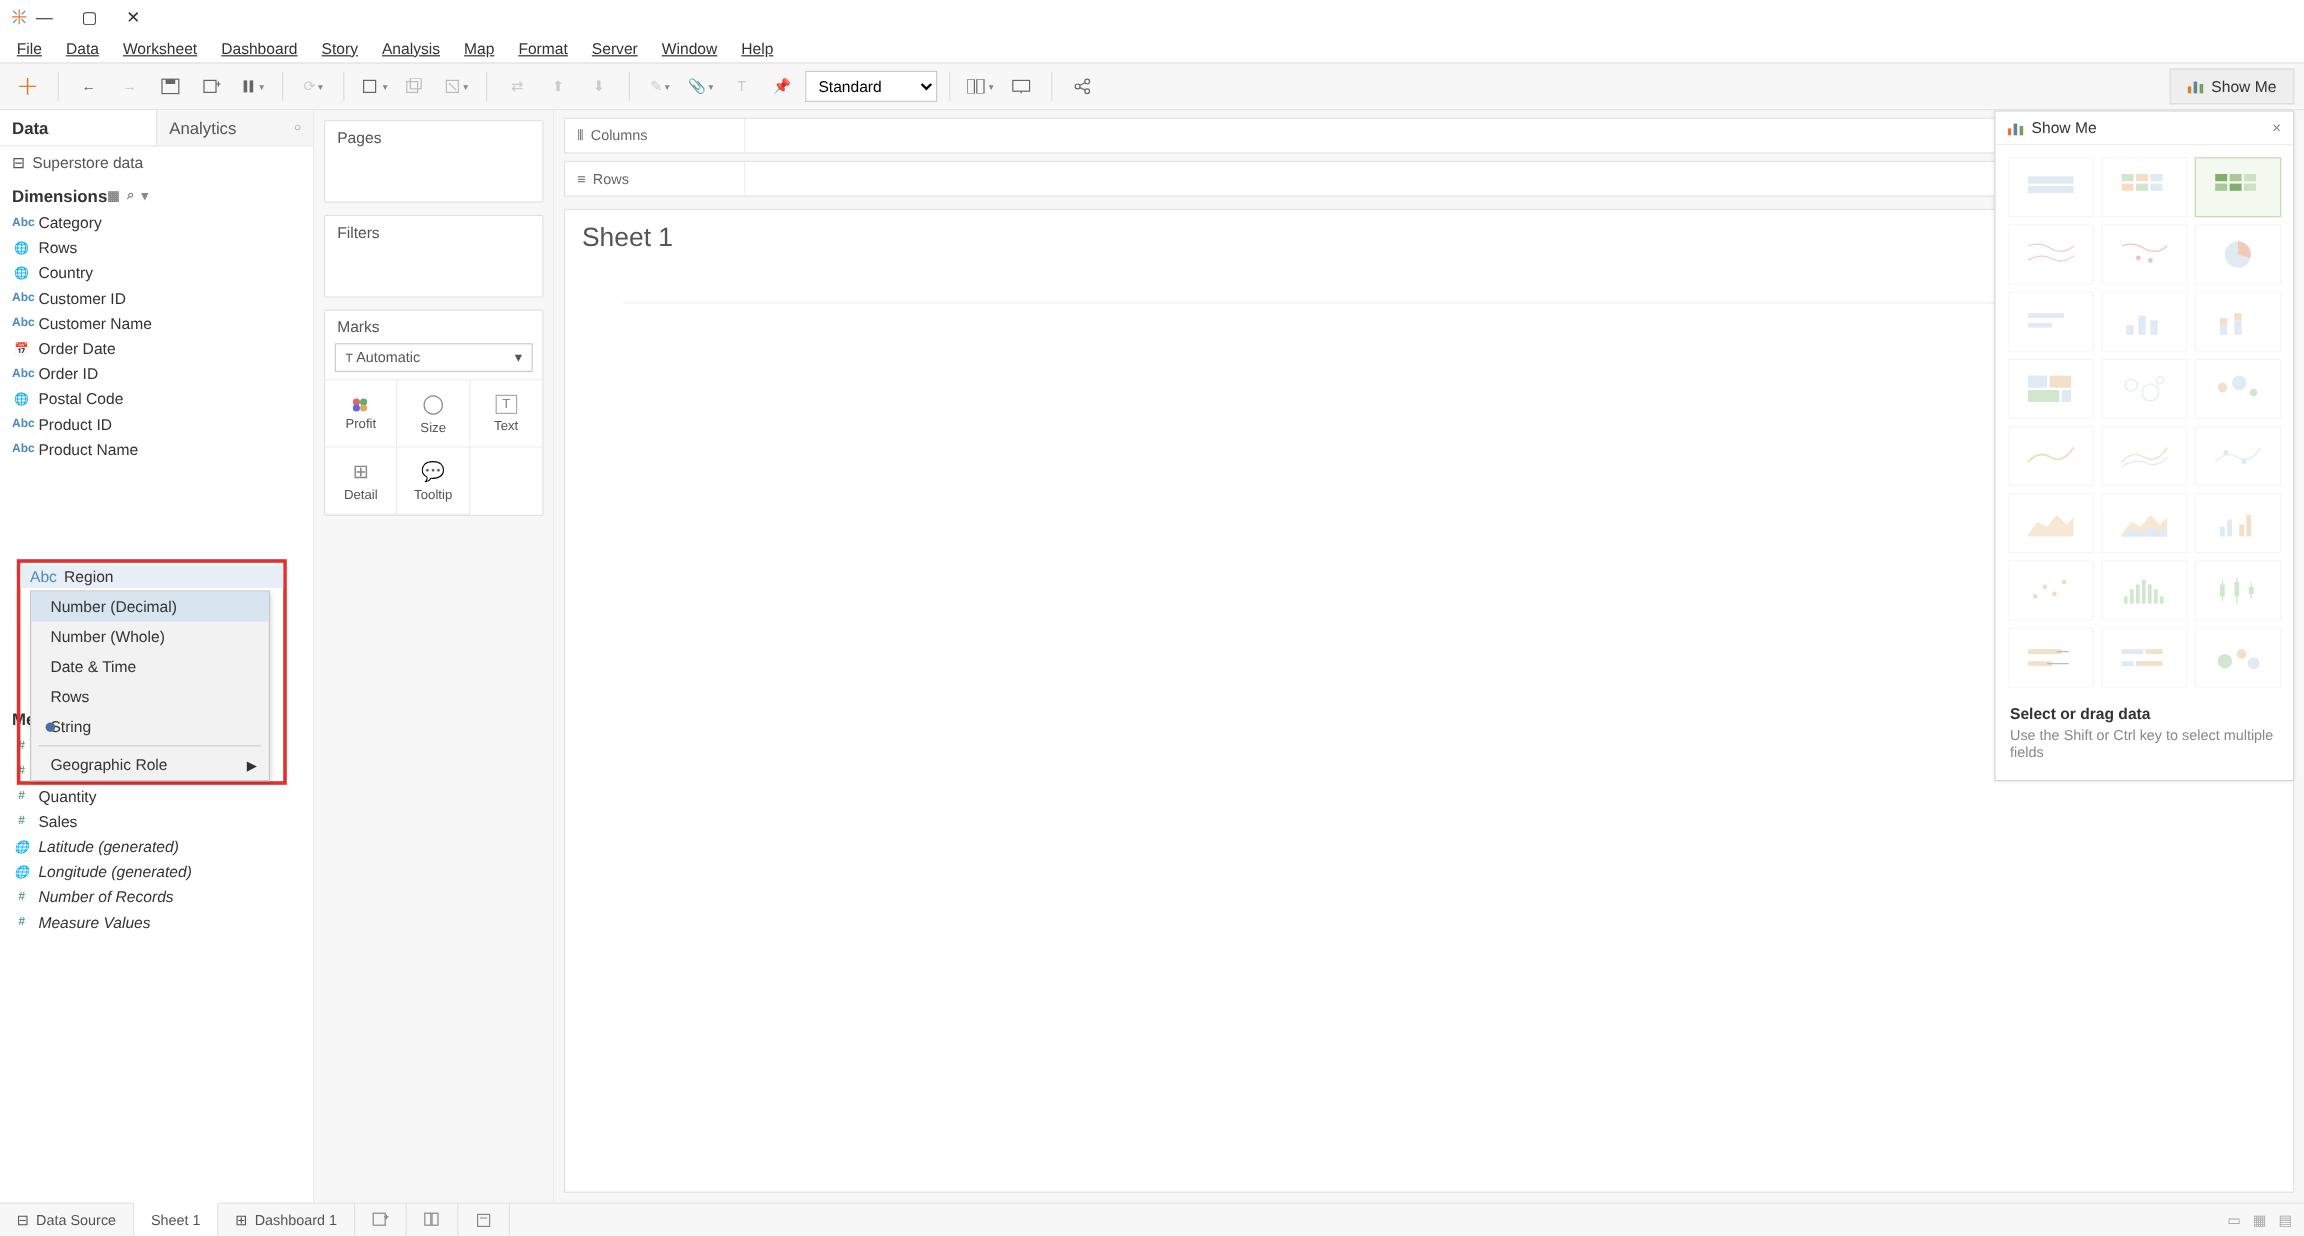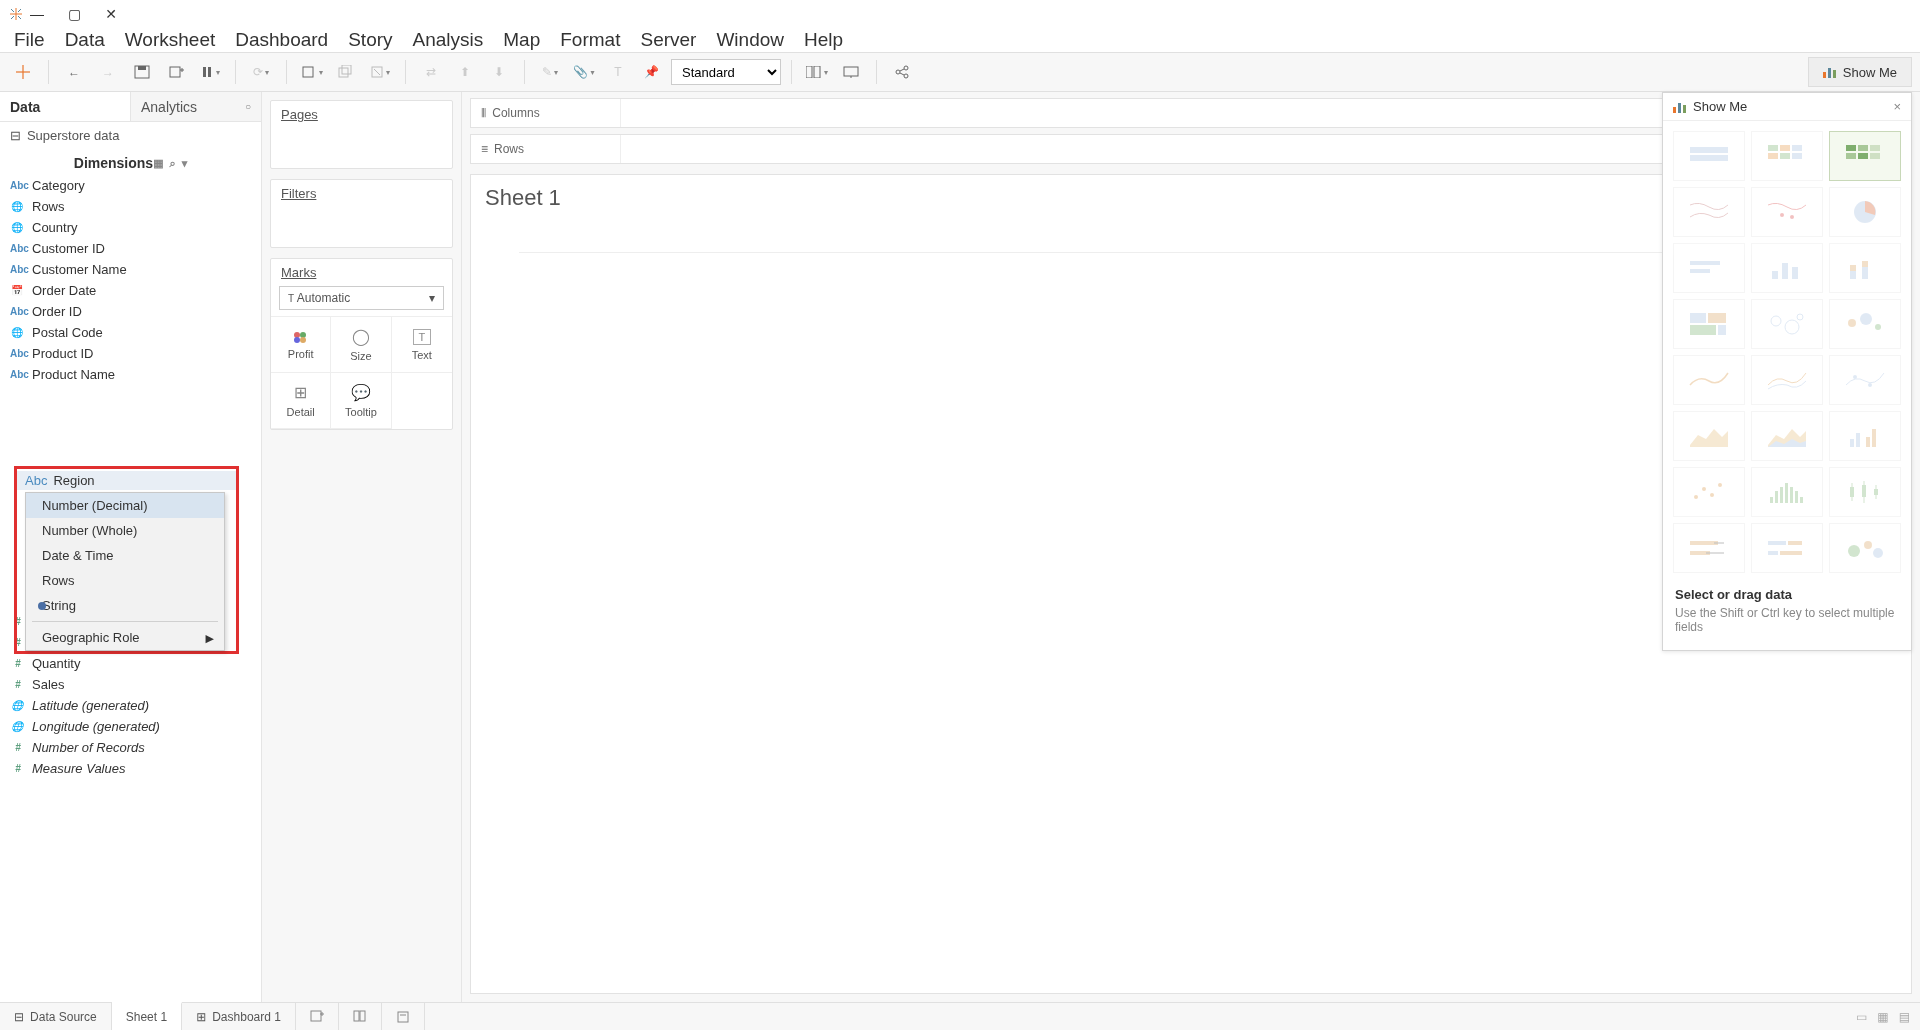--- a/index.html
+++ b/index.html
@@ -7,21 +7,21 @@
 
 
 .titlebar { height: 28px; display: flex; align-items: center; padding: 0 8px; background: #fff; }
 .titlebar .app-icon { width: 16px; height: 16px; margin-right: 6px; }
 .titlebar .title { flex: 1; font-size: 12px; color: #333; }
 .titlebar .win-controls { display: flex; gap: 24px; margin-right: 4px; }
 .titlebar .win-controls span { font-size: 14px; cursor: default; }
 
 
 .menubar { height: 24px; display: flex; align-items: center; padding: 0 6px; gap: 4px; }
-.menubar .menu-item { padding: 2px 8px; font-size: 19px; cursor: default; }
+.menubar .menu-item { padding: 2px 8px; font-size: 13px; cursor: default; text-decoration: underline; }
 
 
 .toolbar { height: 40px; background: #f7f7f7; border-top: 1px solid #e0e0e0; border-bottom: 1px solid #e0e0e0; display: flex; align-items: center; padding: 0 8px; gap: 4px; }
 .toolbar .tbtn { width: 30px; height: 28px; display: flex; align-items: center; justify-content: center; color: #666; }
 .toolbar .tbtn.dropdown::after { content: "▾"; font-size: 8px; margin-left: 2px; color: #888; }
 .toolbar .sep { width: 1px; height: 24px; background: #ddd; margin: 0 6px; }
 .toolbar select.fit { height: 26px; width: 110px; font-size: 13px; border: 1px solid #ccc; background: #fff; padding: 0 6px; }
 .toolbar .spacer { flex: 1; }
 .toolbar .showme-btn { height: 30px; padding: 0 14px; display: flex; align-items: center; gap: 6px; background: #eee; border: 1px solid #ddd; font-size: 13px; }
 .showme-icon { display: inline-block; }
@@ -29,21 +29,21 @@
 
 .main { display: flex; height: calc(100% - 28px - 24px - 40px - 28px); }
 
 
 .data-pane { width: 262px; border-right: 1px solid #e5e5e5; display: flex; flex-direction: column; background: #fff; }
 .data-tabs { display: flex; height: 30px; border-bottom: 1px solid #e5e5e5; }
 .data-tabs .dtab { flex: 1; display: flex; align-items: center; padding: 0 10px; font-size: 14px; font-weight: 600; color: #333; cursor: default; }
 .data-tabs .dtab.inactive { font-weight: 400; color: #555; background: #f5f5f5; border-left: 1px solid #e5e5e5; justify-content: space-between; }
 .data-tabs .dtab.inactive .badge { font-size: 10px; color: #888; }
 .datasource { padding: 6px 10px; display: flex; align-items: center; gap: 6px; color: #555; font-size: 13px; }
-.section-header { padding: 6px 10px 4px; font-weight: 700; font-size: 14px; color: #333; display: flex; align-items: center; justify-content: center; }
+.section-header { padding: 6px 10px 4px; font-weight: 700; font-size: 14px; color: #333; display: flex; align-items: center; justify-content: flex-start; }
 .section-header .tools { display: flex; gap: 6px; color: #888; font-size: 11px; }
 .field-list { }
 .field-item { display: flex; align-items: center; gap: 6px; padding: 3px 10px; font-size: 13px; color: #333; cursor: default; }
 .field-item .ficon { width: 16px; text-align: center; font-size: 10px; font-weight: 600; }
 .ficon.abc { color: #4b8bbf; }
 .ficon.globe { color: #4b8bbf; }
 .ficon.date { color: #4b8bbf; }
 .ficon.hash { color: #5fa080; }
 .ficon.globe-g { color: #5fa080; }
 .field-item.italic { font-style: italic; }
@@ -55,21 +55,21 @@
 .context-menu .cm-item { padding: 5px 14px 5px 16px; font-size: 13px; position: relative; cursor: default; }
 .context-menu .cm-item.hl { background: #d8e4f0; }
 .context-menu .cm-item .bullet { position: absolute; left: 12px; top: 9px; width: 8px; height: 8px; border-radius: 50%; background: #4b6fa5; }
 .context-menu .cm-item .arrow { position: absolute; right: 10px; top: 7px; font-size: 11px; }
 .context-menu .cm-sep { height: 1px; background: #d0d0d0; margin: 3px 6px; }
 .cursor-icon { position: absolute; left: 12px; top: 20px; font-size: 14px; color: #000; }
 
 
 .shelves-col { width: 200px; padding: 8px; background: #f7f7f7; border-right: 1px solid #e5e5e5; display: flex; flex-direction: column; gap: 10px; }
 .shelf-card { background: #fff; border: 1px solid #e2e2e2; border-radius: 2px; }
-.shelf-card .shelf-title { padding: 6px 10px; font-size: 13px; color: #555; text-decoration: underline; }
+.shelf-card .shelf-title { padding: 6px 10px; font-size: 13px; color: #555; }
 .shelf-card .shelf-body { min-height: 40px; }
 .marks-card .mark-type { margin: 0 8px 6px; border: 1px solid #ccc; height: 24px; display: flex; align-items: center; padding: 0 8px; font-size: 12px; color: #555; justify-content: space-between; }
 .marks-grid { display: grid; grid-template-columns: repeat(3, 1fr); border-top: 1px solid #eee; }
 .marks-grid .mcell { height: 56px; display: flex; flex-direction: column; align-items: center; justify-content: center; gap: 4px; font-size: 11px; color: #555; border-right: 1px solid #eee; border-bottom: 1px solid #eee; }
 .marks-grid .mcell:nth-child(3n) { border-right: none; }
 .marks-grid .mcell:last-child { border-right: 1px solid #eee; }
 .marks-grid .micon { font-size: 16px; color: #888; }
 
 
 .canvas-area { flex: 1; display: flex; flex-direction: column; background: #f7f7f7; position: relative; }

